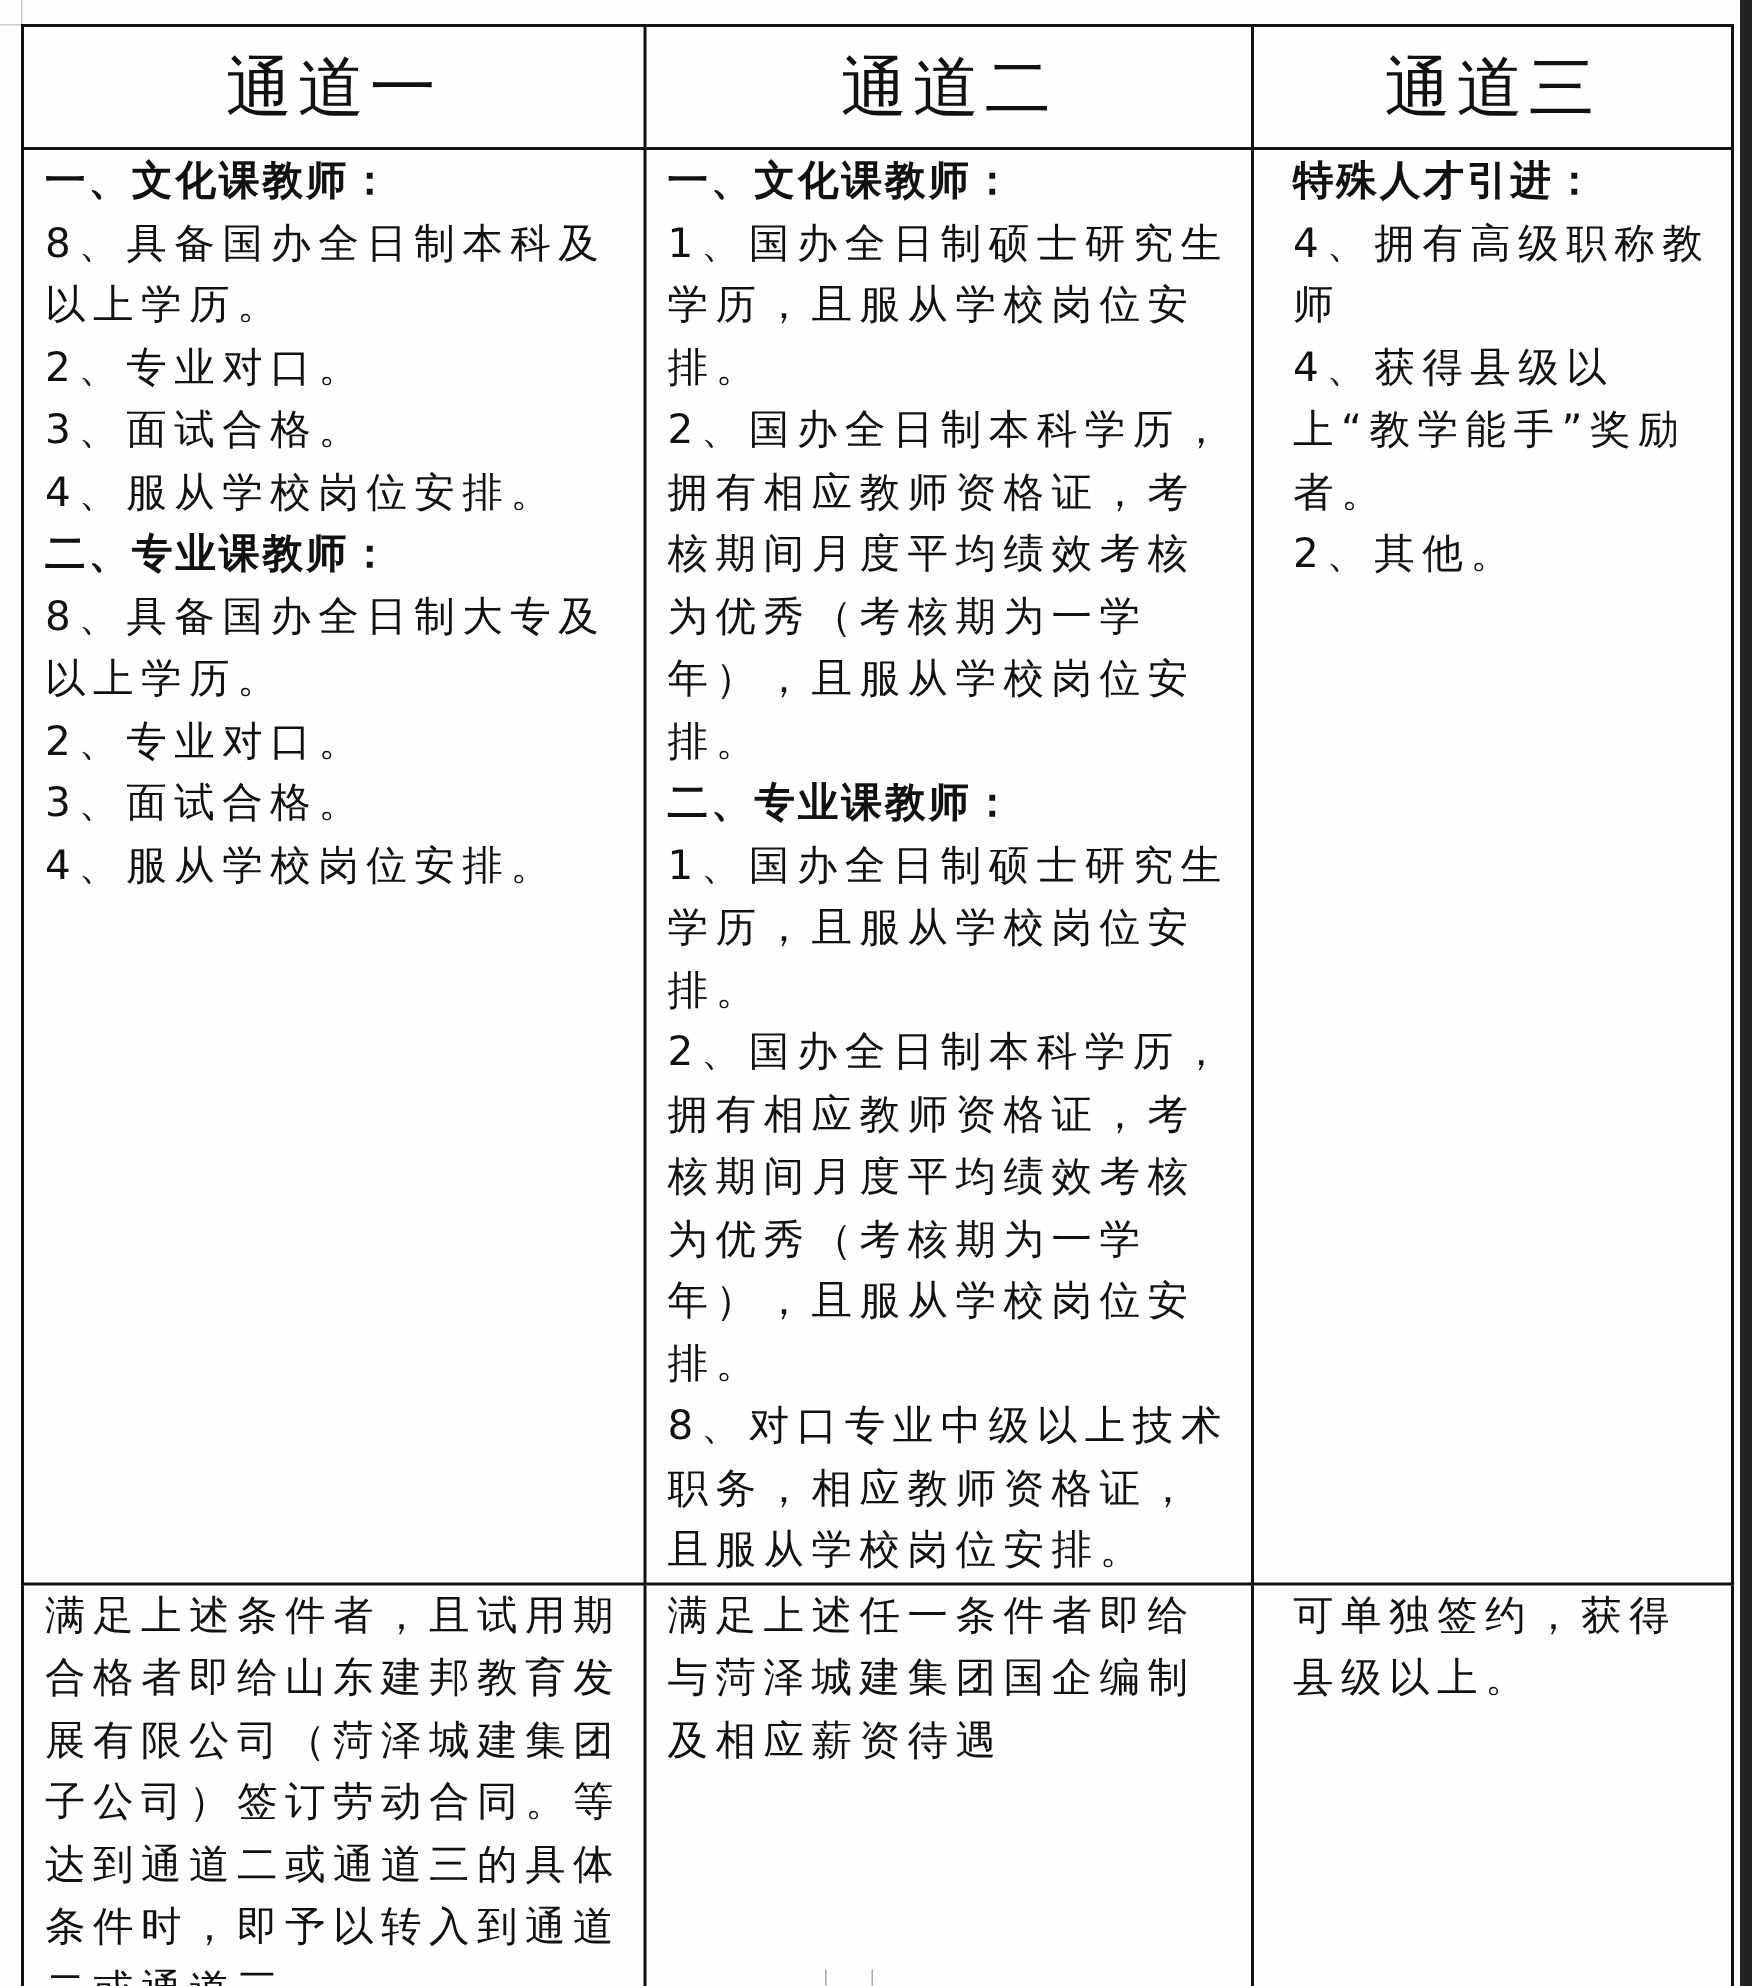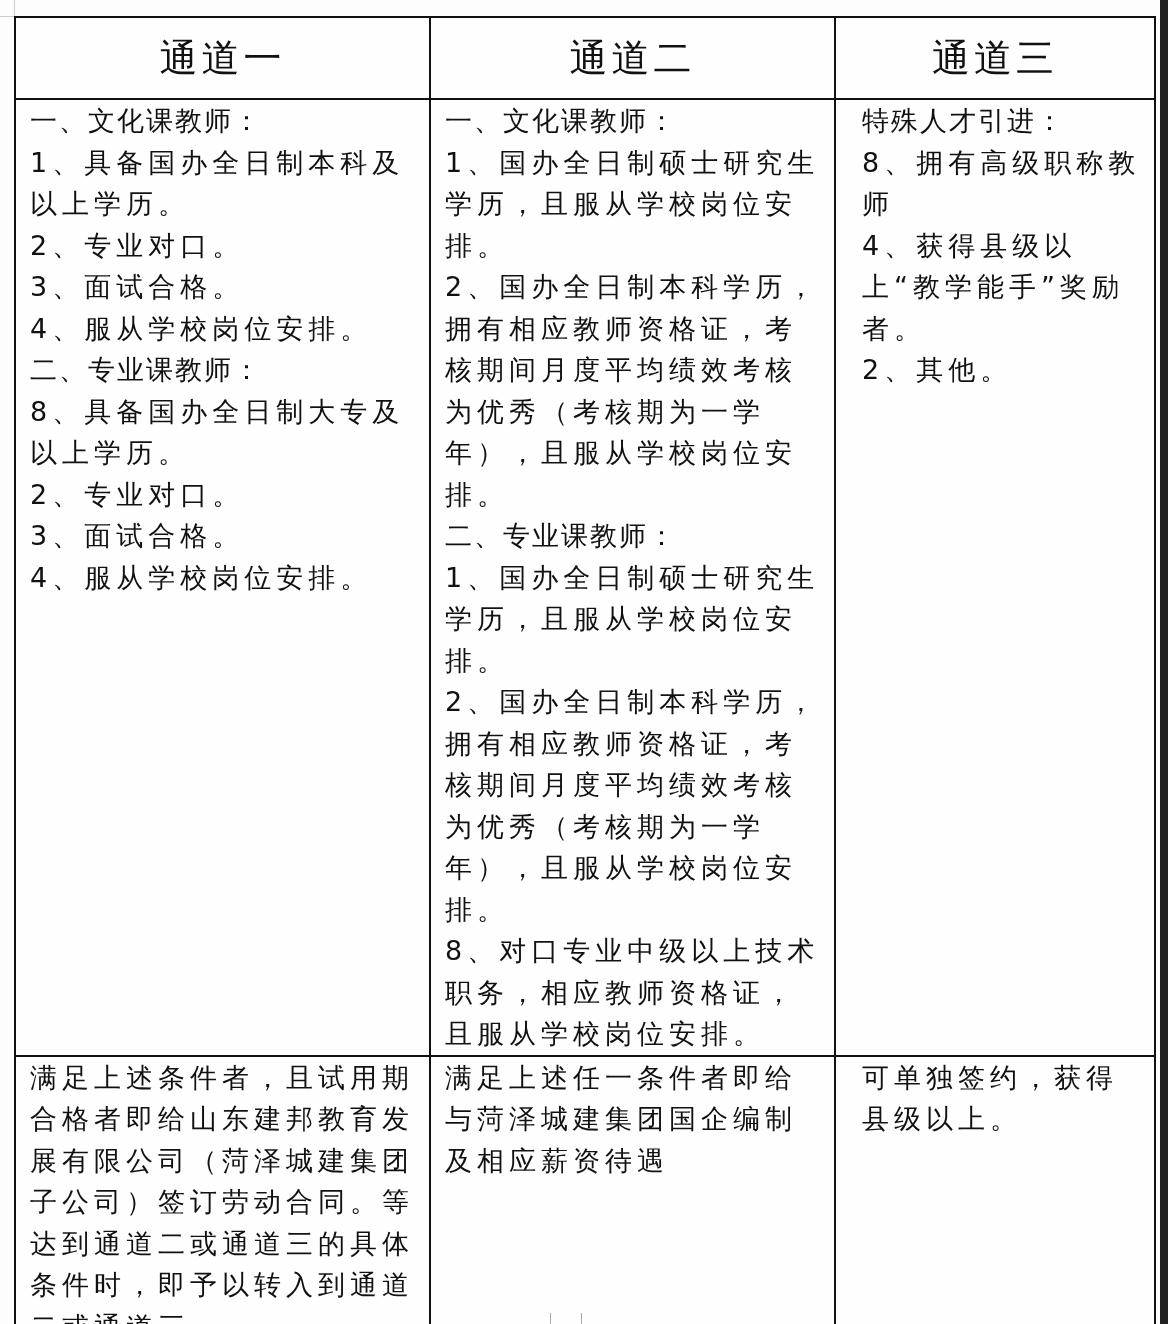--- a/index.html
+++ b/index.html
@@ -40,39 +40,39 @@
     table.main td, table.main th {
       border: 2px solid #111;
       vertical-align: top;
       padding: 0;
     }
     col.c1 { width: 415px; }
     col.c2 { width: 405px; }
     col.c3 { width: 320px; }
     tr.header-row th {
       height: 80px;
-      font-size: 38px;
+      font-size: 44px;
       font-weight: normal;
       text-align: center;
       vertical-align: middle;
       letter-spacing: 4px;
       font-family: "DejaVu Serif", "Liberation Serif", serif;
     }
     tr.content-row td { height: 866px; }
     tr.cond-row td { height: 294px; }
     .cell {
       padding: 0 10px 0 14px;
       font-size: 27px;
       line-height: 41.5px;
       letter-spacing: 5px;
     }
     .cell.c2 { padding-left: 14px; }
     .cell.c3 { padding-left: 26px; }
     .section-title {
-      font-weight: normal;
+      font-weight: bold;
       letter-spacing: 2px;
     }
     .item { white-space: normal; }
     .below-tab {
       position: absolute;
       left: 550px;
       top: 1313px;
       width: 30px;
       height: 11px;
       border-left: 1px solid #aaa;
@@ -94,21 +94,21 @@
       <tr class="header-row">
     <th>通道一</th>
     <th>通道二</th>
     <th>通道三</th>
   </tr>
 
   <tr class="content-row">
     <td>
       <div class="cell c1">
         <div class="section-title">一、文化课教师：</div>
-        <div class="item">1、具备国办全日制本科及以上学历。</div>
+        <div class="item">8、具备国办全日制本科及以上学历。</div>
         <div class="item">2、专业对口。</div>
         <div class="item">3、面试合格。</div>
         <div class="item">4、服从学校岗位安排。</div>
         <div class="section-title">二、专业课教师：</div>
         <div class="item">8、具备国办全日制大专及以上学历。</div>
         <div class="item">2、专业对口。</div>
         <div class="item">3、面试合格。</div>
         <div class="item">4、服从学校岗位安排。</div>
       </div>
     </td>
@@ -119,21 +119,21 @@
         <div class="item">2、国办全日制本科学历，拥有相应教师资格证，考核期间月度平均绩效考核为优秀（考核期为一学年），且服从学校岗位安排。</div>
         <div class="section-title">二、专业课教师：</div>
         <div class="item">1、国办全日制硕士研究生学历，且服从学校岗位安排。</div>
         <div class="item">2、国办全日制本科学历，拥有相应教师资格证，考核期间月度平均绩效考核为优秀（考核期为一学年），且服从学校岗位安排。</div>
         <div class="item">8、对口专业中级以上技术职务，相应教师资格证，且服从学校岗位安排。</div>
       </div>
     </td>
     <td>
       <div class="cell c3">
         <div class="section-title">特殊人才引进：</div>
-        <div class="item">8、拥有高级职称教师</div>
+        <div class="item">4、拥有高级职称教师</div>
         <div class="item">4、获得县级以上“教学能手”奖励者。</div>
         <div class="item">2、其他。</div>
       </div>
     </td>
   </tr>
 
   <tr class="cond-row">
     <td>
       <div class="cell c1">满足上述条件者，且试用期合格者即给山东建邦教育发展有限公司（菏泽城建集团子公司）签订劳动合同。等达到通道二或通道三的具体条件时，即予以转入到通道二或通道三。</div>
     </td>

